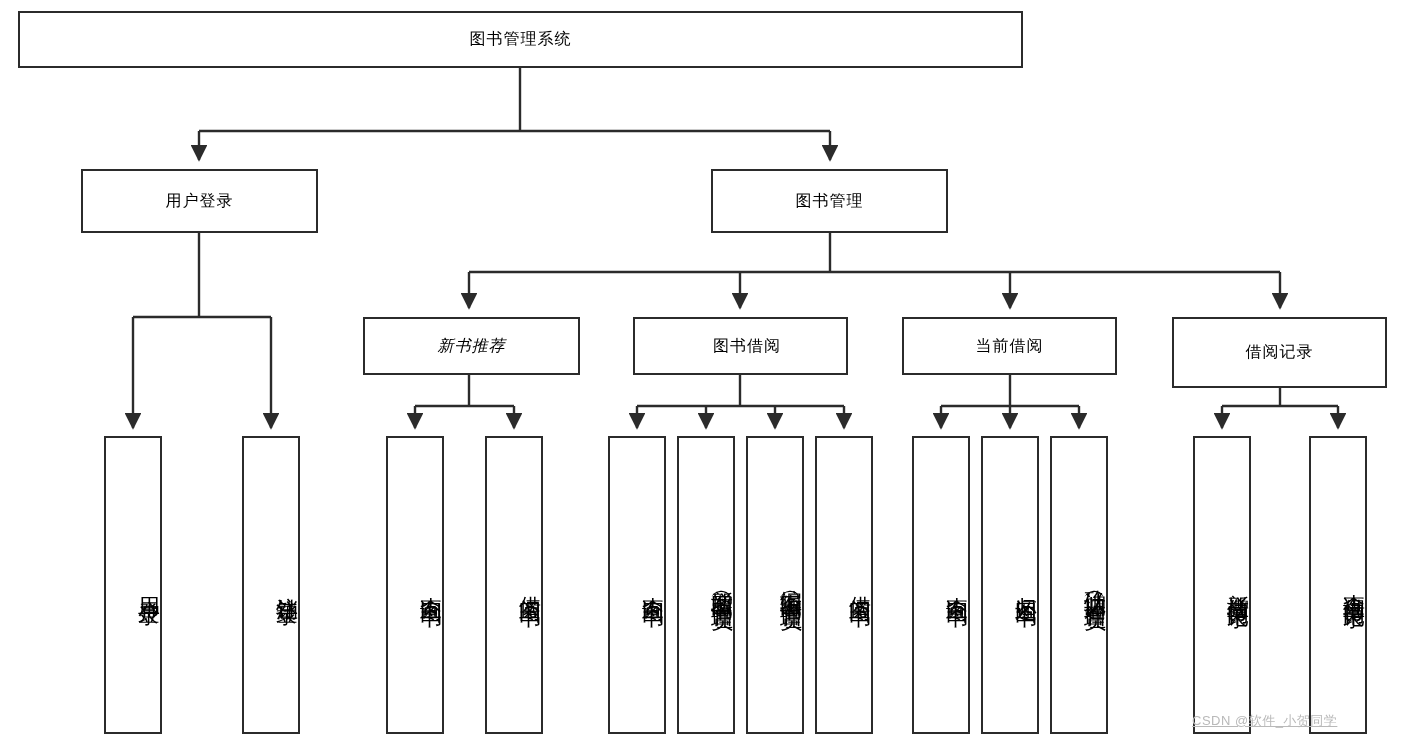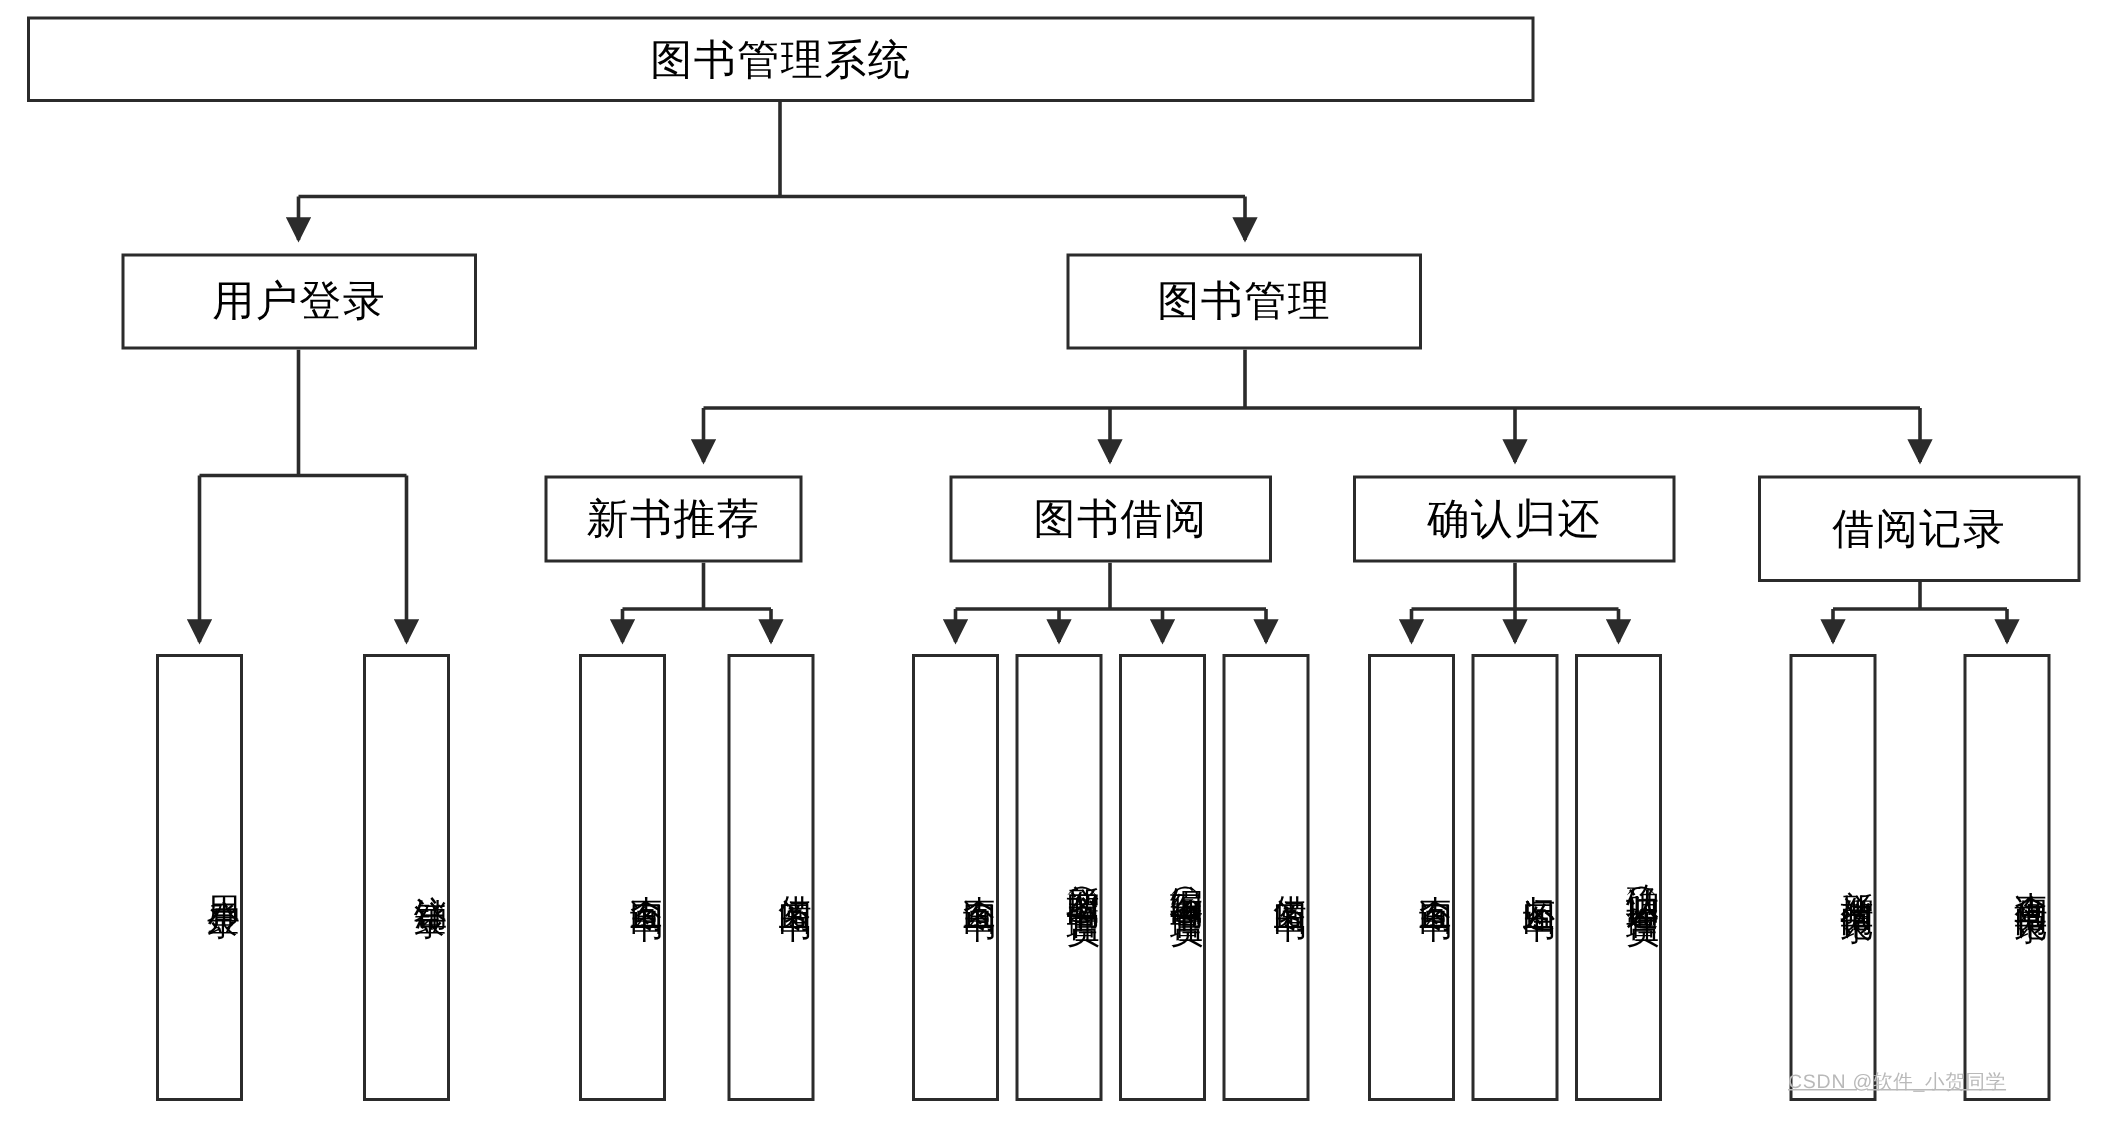--- a/index.html
+++ b/index.html
@@ -30,21 +30,21 @@
     box-sizing: border-box;
     border: 2px solid #2b2b2b;
     background: #ffffff;
     display: flex;
     align-items: center;
     justify-content: center;
     color: #000000;
     overflow: hidden;
   }
   .node.h {
-    font-size: 28px;
+    font-size: 16px;
     letter-spacing: 1px;
   }
   .node.v {
     writing-mode: vertical-rl;
     text-orientation: upright;
     font-size: 22px;
     letter-spacing: 3px;
     padding-top: 6px;
     padding-bottom: 6px;
     align-items: flex-start;
@@ -123,23 +123,23 @@
       <path d="M 1222 406 L 1222 428" marker-end="url(#arrow)"></path>
       <path d="M 1338 406 L 1338 428" marker-end="url(#arrow)"></path>
     </g>
   </svg>
 
   <div class="node h root-node" style="left:18px; top:11px; width:1005px; height:57px;">图书管理系统</div>
 
   <div class="node h" style="left:81px; top:169px; width:237px; height:64px;">用户登录</div>
   <div class="node h" style="left:711px; top:169px; width:237px; height:64px;">图书管理</div>
 
-  <div class="node h" style="left:363px; top:317px; width:172px; height:58px;">新书推荐</div>
+  <div class="node h" style="left:363px; top:317px; width:217px; height:58px;font-style:italic;">新书推荐</div>
   <div class="node h" style="left:633px; top:317px; width:215px; height:58px;padding-left:13px;">图书借阅</div>
-  <div class="node h" style="left:902px; top:317px; width:215px; height:58px;">确认归还</div>
+  <div class="node h" style="left:902px; top:317px; width:215px; height:58px;">当前借阅</div>
   <div class="node h" style="left:1172px; top:317px; width:215px; height:71px;">借阅记录</div>
 
   <div class="node v" style="left:104px; top:436px; width:58px; height:298px;">
     <span class="vlabel">用户登录</span>
   </div>
   <div class="node v" style="left:242px; top:436px; width:58px; height:298px;">
     <span class="vlabel">注销登录</span>
   </div>
 
   <div class="node v" style="left:386px; top:436px; width:58px; height:298px;">

